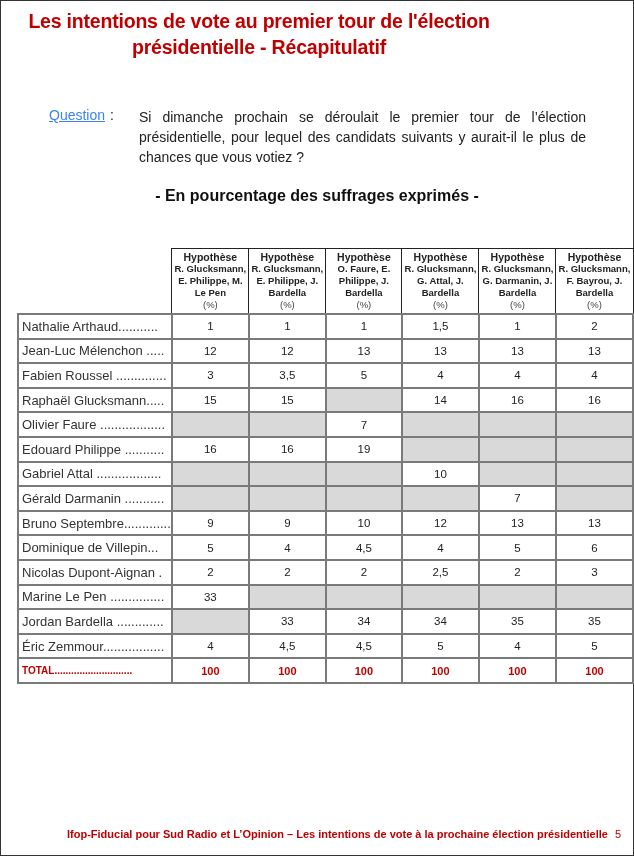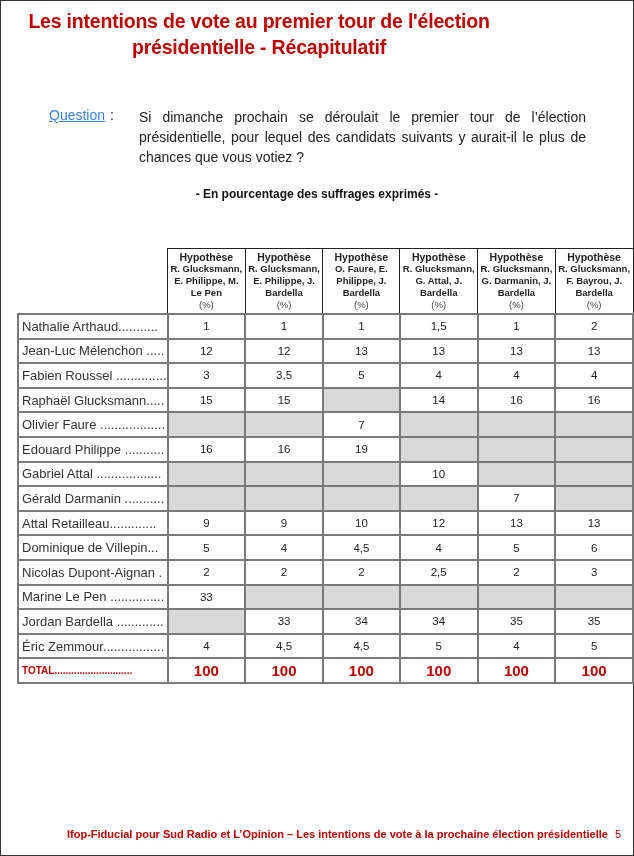--- a/index.html
+++ b/index.html
@@ -20,21 +20,21 @@
     position: absolute; left: 49px; top: 107px; font-size: 14px;
     text-decoration: underline; color: #3b82f6;
   }
   .question-colon { position: absolute; left: 110px; top: 107px; font-size: 14px; }
   .question-text {
     position: absolute; left: 139px; top: 107px; width: 447px; font-size: 14px;
     line-height: 20px; text-align: justify; color: #222;
   }
   .subtitle {
     position: absolute; left: 0; top: 187px; width: 634px; text-align: center;
-    font-size: 12px; font-weight: bold; color: #111;
+    font-size: 16px; font-weight: bold; color: #111;
   }
   table.results {
     position: absolute; left: 17px; top: 248px; border-collapse: collapse;
     font-size: 11px; table-layout: fixed;
   }
   table.results td, table.results th {
     border: 2px solid #7a7a7a; padding: 0; text-align: center; vertical-align: middle;
   }
   table.results col.label-col { width: 118px; }
   table.results col.val-col { width: 80px; }
@@ -46,21 +46,21 @@
   th.hyp .hyp-title { font-weight: bold; font-size: 10.5px; display: block; }
   th.hyp .hyp-names { font-weight: bold; display: block; }
   th.hyp .hyp-unit { display: block; font-weight: normal; color: #444; }
   tr.data-row td { height: 22.6px; }
   td.row-label {
     text-align: left !important; padding-left: 3px !important; font-size: 13px; color: #333;
     white-space: nowrap; overflow: hidden;
   }
   td.val { font-size: 11.5px; color: #222; background: #ffffff; }
   td.val.empty { background: #d9d9d9; }
-  tr.total-row td { color: #c00000; font-weight: bold; font-size: 15px; }
+  tr.total-row td { color: #c00000; font-weight: bold; font-size: 11px; }
   tr.total-row td.row-label { font-size: 10px; }
   .footer {
     position: absolute; left: 47px; top: 828px; font-size: 11px; color: #c00000; font-weight: bold;
     white-space: nowrap;
     padding-left: 20px;
   }
   .footer .page-num { font-weight: normal; margin-left: 4px; }
   .footer-date {
     position: absolute; left: 50px; top: 863px; font-size: 11px; color: #c00000; white-space: nowrap; text-decoration: underline;
   }
@@ -194,21 +194,21 @@
       <tr class="data-row">
         <td class="row-label">Gérald Darmanin ...........</td>
         <td class="val empty"></td>
         <td class="val empty"></td>
         <td class="val empty"></td>
         <td class="val empty"></td>
         <td class="val">7</td>
         <td class="val empty"></td>
       </tr>
       <tr class="data-row">
-        <td class="row-label">Attal Retailleau.............</td>
+        <td class="row-label">Bruno Septembre.............</td>
         <td class="val">9</td>
         <td class="val">9</td>
         <td class="val">10</td>
         <td class="val">12</td>
         <td class="val">13</td>
         <td class="val">13</td>
       </tr>
       <tr class="data-row">
         <td class="row-label">Dominique de Villepin...</td>
         <td class="val">5</td>

